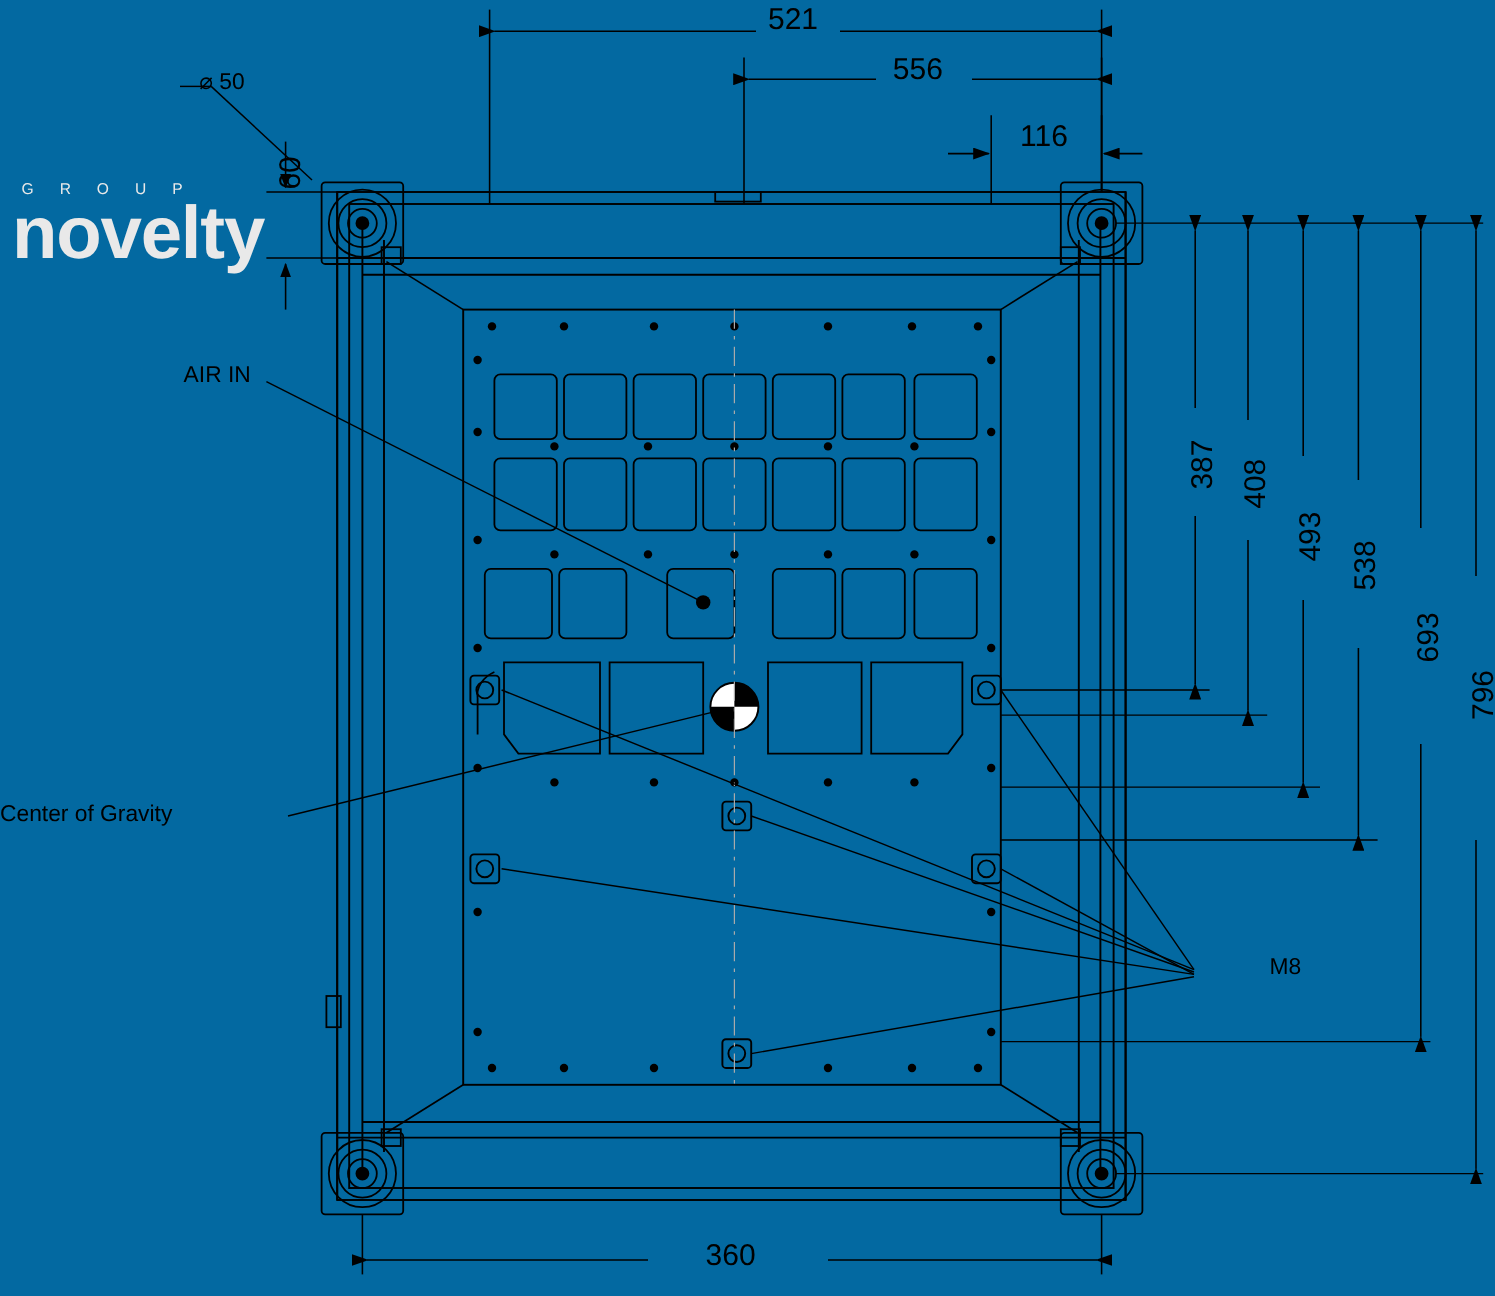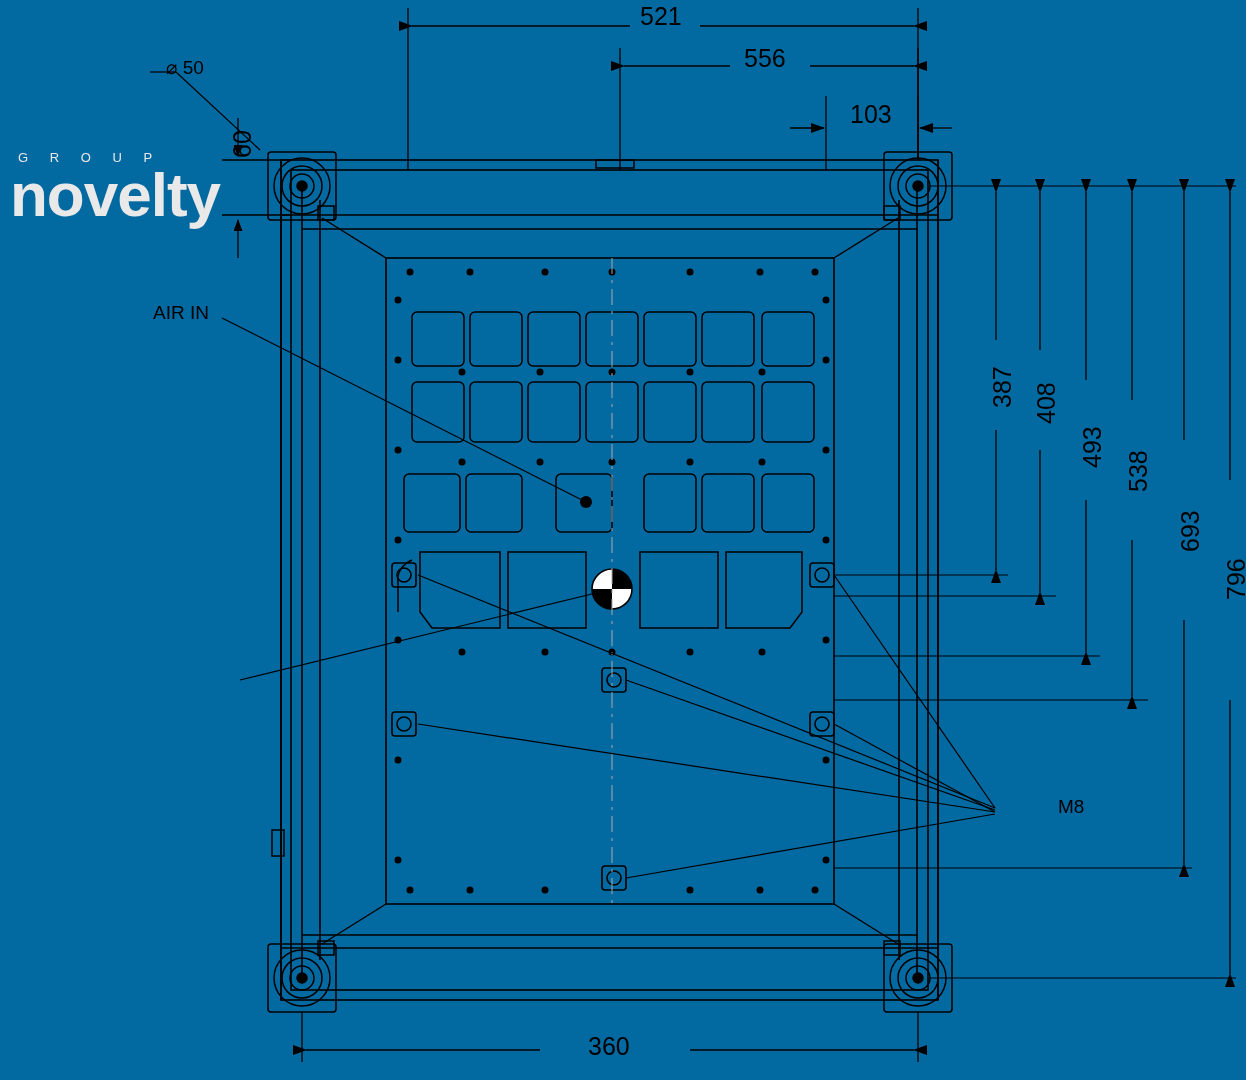--- a/index.html
+++ b/index.html
@@ -284,29 +284,30 @@
       <line x1="1184" y1="864" x2="1184" y2="620" marker-start="url(#ah)"></line>
     </g>
     <g stroke="#000" stroke-width="1.3" fill="none">
       <line x1="1230" y1="192" x2="1230" y2="480" marker-start="url(#ah)"></line>
       <line x1="1230" y1="974" x2="1230" y2="700" marker-start="url(#ah)"></line>
     </g>
   </svg>
 
   <div class="lbl dim" style="left:640px;top:2px;">521</div>
   <div class="lbl dim" style="left:744px;top:44px;">556</div>
-  <div class="lbl dim" style="left:850px;top:100px;">103</div>
+  <div class="lbl dim" style="left:850px;top:100px;">116</div>
   <div class="lbl dim" style="left:588px;top:1032px;">360</div>
 
   <div class="lbl dimv" style="left:228px;top:158px;transform:rotate(-90deg);">60</div>
 
   <div class="lbl dimv" style="left:988px;top:408px;transform:rotate(-90deg);">387</div>
   <div class="lbl dimv" style="left:1032px;top:424px;transform:rotate(-90deg);">408</div>
   <div class="lbl dimv" style="left:1078px;top:468px;transform:rotate(-90deg);">493</div>
   <div class="lbl dimv" style="left:1124px;top:492px;transform:rotate(-90deg);">538</div>
   <div class="lbl dimv" style="left:1176px;top:552px;transform:rotate(-90deg);">693</div>
   <div class="lbl dimv" style="left:1222px;top:600px;transform:rotate(-90deg);">796</div>
 
   <div class="lbl note" style="left:166px;top:56px;">⌀ 50</div>
   <div class="lbl note" style="left:153px;top:302px;">AIR IN</div>
+  <div class="lbl note" style="left:0px;top:668px;">Center of Gravity</div>
   <div class="lbl note" style="left:1058px;top:796px;">M8</div>
 
 </div>
 
 </body></html>

